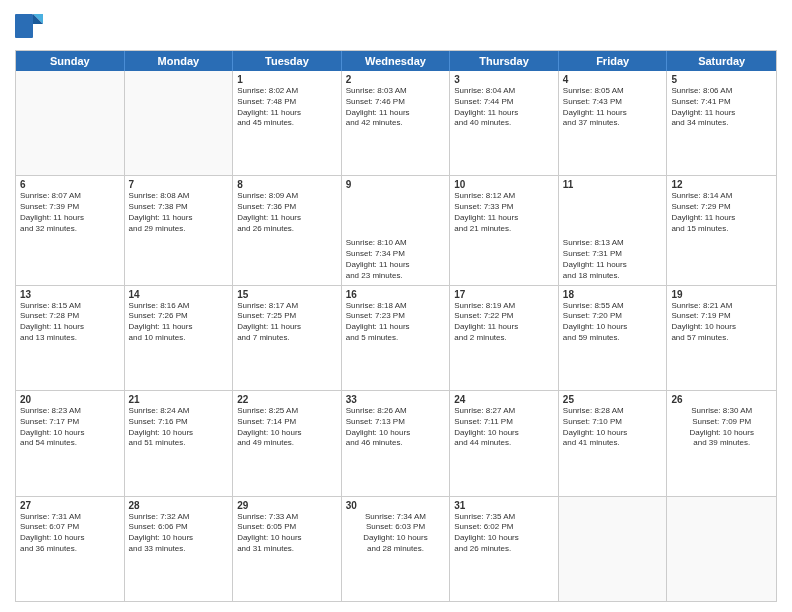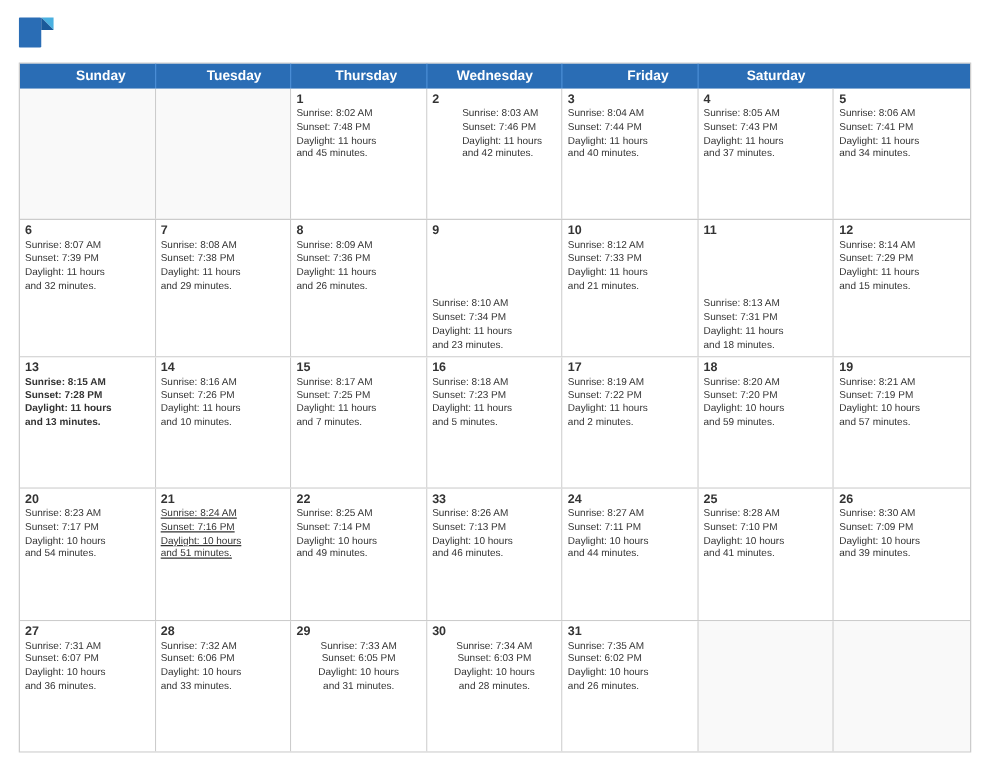--- a/index.html
+++ b/index.html
@@ -59,21 +59,21 @@
     .cal-header-row {
       display: grid;
       grid-template-columns: repeat(7, 1fr);
       background: #2a6db5;
     }
     .cal-header-cell {
       color: #fff;
       font-size: 11px;
       font-weight: bold;
       padding: 4px 23px;
-      text-align: right;
+      text-align: center;
       border-right: 1px solid #4a8dd5;
     }
     .cal-header-cell:last-child { border-right: none; }
     .cal-body {
       flex: 1;
       display: flex;
       flex-direction: column;
     }
     .cal-row {
       display: grid;
@@ -123,40 +123,41 @@
     </div>
     <div class="title-block">
       <div class="month-title"></div>
       <div class="location-title"></div>
     </div>
   </div>
 
   <div class="calendar">
     <div class="cal-header-row">
     <div class="cal-header-cell">Sunday</div>
+        <div class="cal-header-cell">Monday</div>
         <div class="cal-header-cell">Tuesday</div>
+        <div class="cal-header-cell">Wednesday</div>
         <div class="cal-header-cell">Thursday</div>
-        <div class="cal-header-cell">Wednesday</div>
         <div class="cal-header-cell">Friday</div>
         <div class="cal-header-cell">Saturday</div>
       </div>
     <div class="cal-body">
     <div class="cal-row">
           <div class="cal-cell empty"></div>
           <div class="cal-cell empty"></div>
           <div class="cal-cell">
             <span class="day-num">1</span>
             <div class="cell-text" style="white-space: pre-line;">Sunrise: 8:02 AM
 Sunset: 7:48 PM
 Daylight: 11 hours
 and 45 minutes.</div>
           </div>
           <div class="cal-cell">
             <span class="day-num">2</span>
-            <div class="cell-text" style="white-space: pre-line; margin-left: 24px;">Sunrise: 8:03 AM
+            <div class="cell-text" style="white-space: pre-line;">Sunrise: 8:03 AM
 Sunset: 7:46 PM
 Daylight: 11 hours
 and 42 minutes.</div>
           </div>
           <div class="cal-cell">
             <span class="day-num">3</span>
             <div class="cell-text" style="white-space: pre-line;">Sunrise: 8:04 AM
 Sunset: 7:44 PM
 Daylight: 11 hours
 and 40 minutes.</div>
@@ -223,21 +224,21 @@
             <span class="day-num">12</span>
             <div class="cell-text" style="white-space: pre-line;">Sunrise: 8:14 AM
 Sunset: 7:29 PM
 Daylight: 11 hours
 and 15 minutes.</div>
           </div>
         </div>
         <div class="cal-row">
           <div class="cal-cell">
             <span class="day-num">13</span>
-            <div class="cell-text" style="white-space: pre-line; font-weight: bold;">Sunrise: 8:15 AM
+            <div class="cell-text" style="white-space: pre-line;">Sunrise: 8:15 AM
 Sunset: 7:28 PM
 Daylight: 11 hours
 and 13 minutes.</div>
           </div>
           <div class="cal-cell">
             <span class="day-num">14</span>
             <div class="cell-text" style="white-space: pre-line;">Sunrise: 8:16 AM
 Sunset: 7:26 PM
 Daylight: 11 hours
 and 10 minutes.</div>
@@ -258,21 +259,21 @@
           </div>
           <div class="cal-cell">
             <span class="day-num">17</span>
             <div class="cell-text" style="white-space: pre-line;">Sunrise: 8:19 AM
 Sunset: 7:22 PM
 Daylight: 11 hours
 and 2 minutes.</div>
           </div>
           <div class="cal-cell">
             <span class="day-num">18</span>
-            <div class="cell-text" style="white-space: pre-line;">Sunrise: 8:20 AM
+            <div class="cell-text" style="white-space: pre-line;">Sunrise: 8:55 AM
 Sunset: 7:20 PM
 Daylight: 10 hours
 and 59 minutes.</div>
           </div>
           <div class="cal-cell">
             <span class="day-num">19</span>
             <div class="cell-text" style="white-space: pre-line;">Sunrise: 8:21 AM
 Sunset: 7:19 PM
 Daylight: 10 hours
 and 57 minutes.</div>
@@ -281,21 +282,21 @@
         <div class="cal-row">
           <div class="cal-cell">
             <span class="day-num">20</span>
             <div class="cell-text" style="white-space: pre-line;">Sunrise: 8:23 AM
 Sunset: 7:17 PM
 Daylight: 10 hours
 and 54 minutes.</div>
           </div>
           <div class="cal-cell">
             <span class="day-num">21</span>
-            <div class="cell-text" style="white-space: pre-line; text-decoration: underline;">Sunrise: 8:24 AM
+            <div class="cell-text" style="white-space: pre-line;">Sunrise: 8:24 AM
 Sunset: 7:16 PM
 Daylight: 10 hours
 and 51 minutes.</div>
           </div>
           <div class="cal-cell">
             <span class="day-num">22</span>
             <div class="cell-text" style="white-space: pre-line;">Sunrise: 8:25 AM
 Sunset: 7:14 PM
 Daylight: 10 hours
 and 49 minutes.</div>
@@ -316,21 +317,21 @@
           </div>
           <div class="cal-cell">
             <span class="day-num">25</span>
             <div class="cell-text" style="white-space: pre-line;">Sunrise: 8:28 AM
 Sunset: 7:10 PM
 Daylight: 10 hours
 and 41 minutes.</div>
           </div>
           <div class="cal-cell">
             <span class="day-num">26</span>
-            <div class="cell-text" style="white-space: pre-line;">Sunrise: 8:30 AM
+            <div class="cell-text" style="white-space: pre-line; text-align: center;">Sunrise: 8:30 AM
 Sunset: 7:09 PM
 Daylight: 10 hours
 and 39 minutes.</div>
           </div>
         </div>
         <div class="cal-row">
           <div class="cal-cell">
             <span class="day-num">27</span>
             <div class="cell-text" style="white-space: pre-line;">Sunrise: 7:31 AM
 Sunset: 6:07 PM
@@ -339,21 +340,21 @@
           </div>
           <div class="cal-cell">
             <span class="day-num">28</span>
             <div class="cell-text" style="white-space: pre-line;">Sunrise: 7:32 AM
 Sunset: 6:06 PM
 Daylight: 10 hours
 and 33 minutes.</div>
           </div>
           <div class="cal-cell">
             <span class="day-num">29</span>
-            <div class="cell-text" style="white-space: pre-line; text-align: center;">Sunrise: 7:33 AM
+            <div class="cell-text" style="white-space: pre-line;">Sunrise: 7:33 AM
 Sunset: 6:05 PM
 Daylight: 10 hours
 and 31 minutes.</div>
           </div>
           <div class="cal-cell">
             <span class="day-num">30</span>
             <div class="cell-text" style="white-space: pre-line; text-align: center;">Sunrise: 7:34 AM
 Sunset: 6:03 PM
 Daylight: 10 hours
 and 28 minutes.</div>

